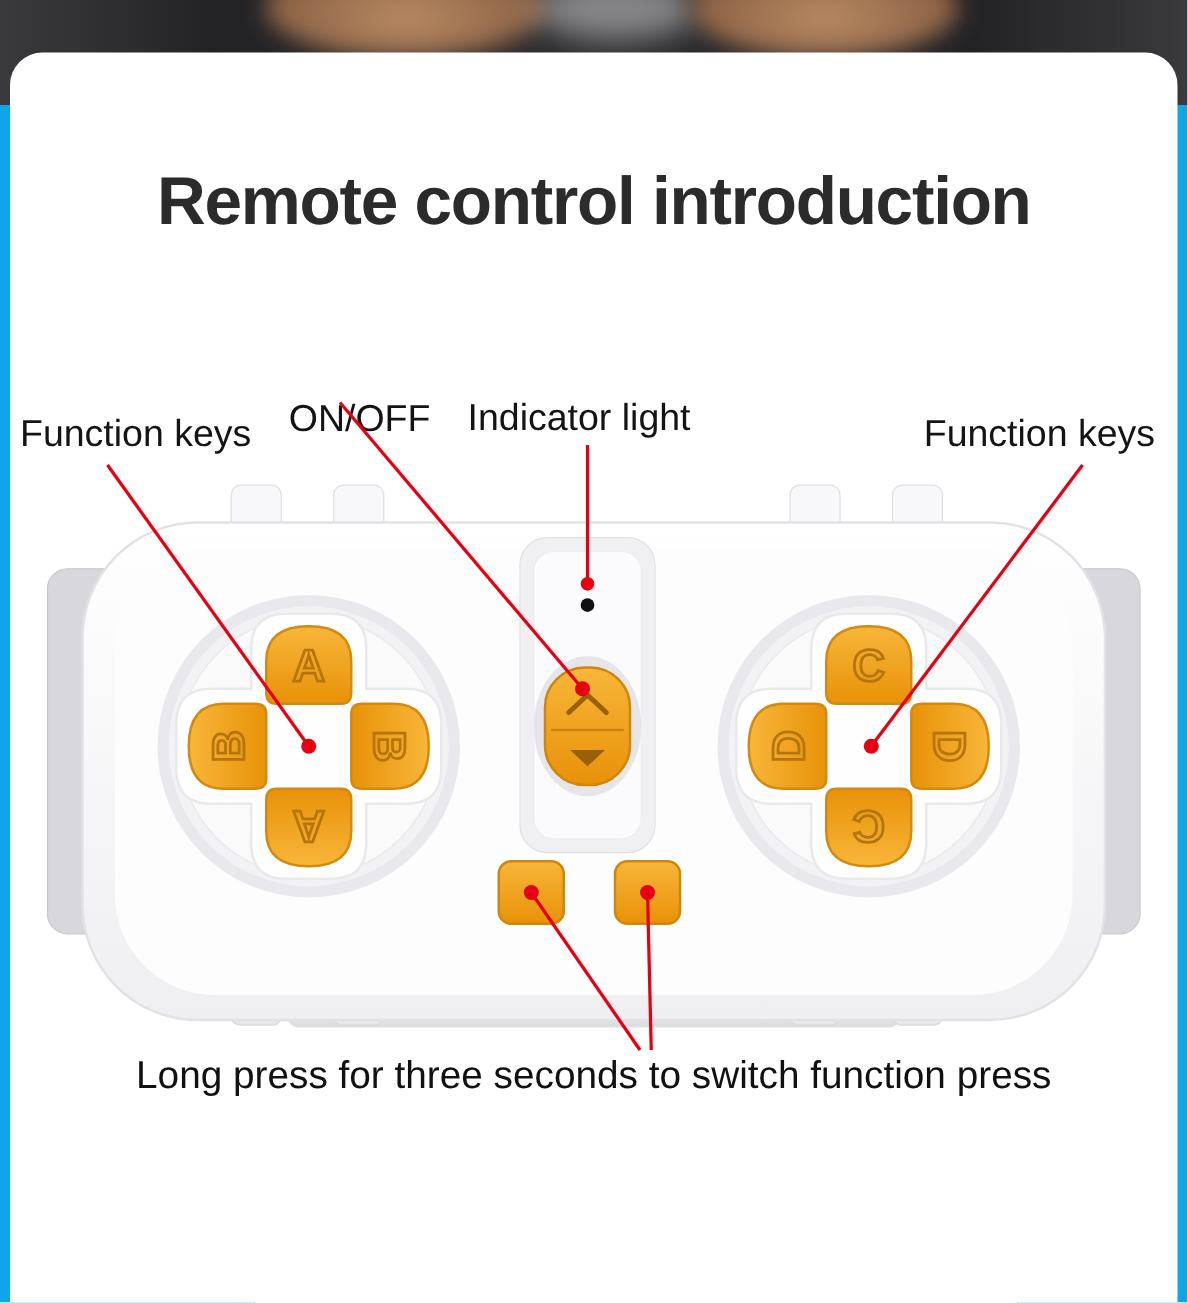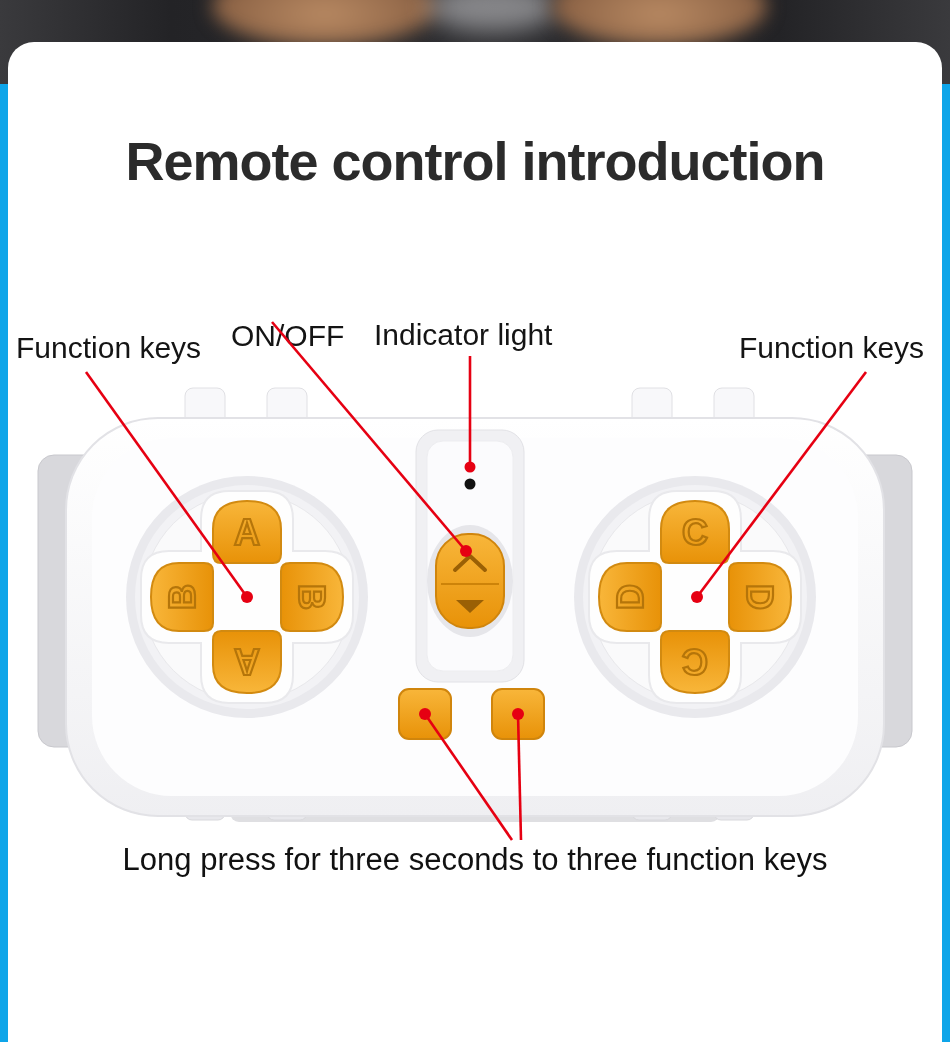--- a/index.html
+++ b/index.html
@@ -55,21 +55,21 @@
     <div class="hand hand-right"></div>
   </div>
 
   <div class="card"></div>
 
   <div class="title">Remote control introduction</div>
   <div class="callout label-onoff">ON/OFF</div>
   <div class="callout label-indicator">Indicator light</div>
   <div class="callout label-fk-left">Function keys</div>
   <div class="callout label-fk-right">Function keys</div>
-  <div class="note">Long press for three seconds to three function keys</div>
+  <div class="note">Long press for three seconds to switch function press</div>
 
   <svg class="overlay" viewBox="0 0 950 1042">
     <defs>
       <linearGradient id="gBody" x1="0" y1="0" x2="0" y2="1">
         <stop offset="0" stop-color="#ffffff"></stop>
         <stop offset="1" stop-color="#efeff2"></stop>
       </linearGradient>
       <linearGradient id="gOrange" x1="0" y1="0" x2="0" y2="1">
         <stop offset="0" stop-color="#f8b63a"></stop>
         <stop offset="1" stop-color="#e89208"></stop>

